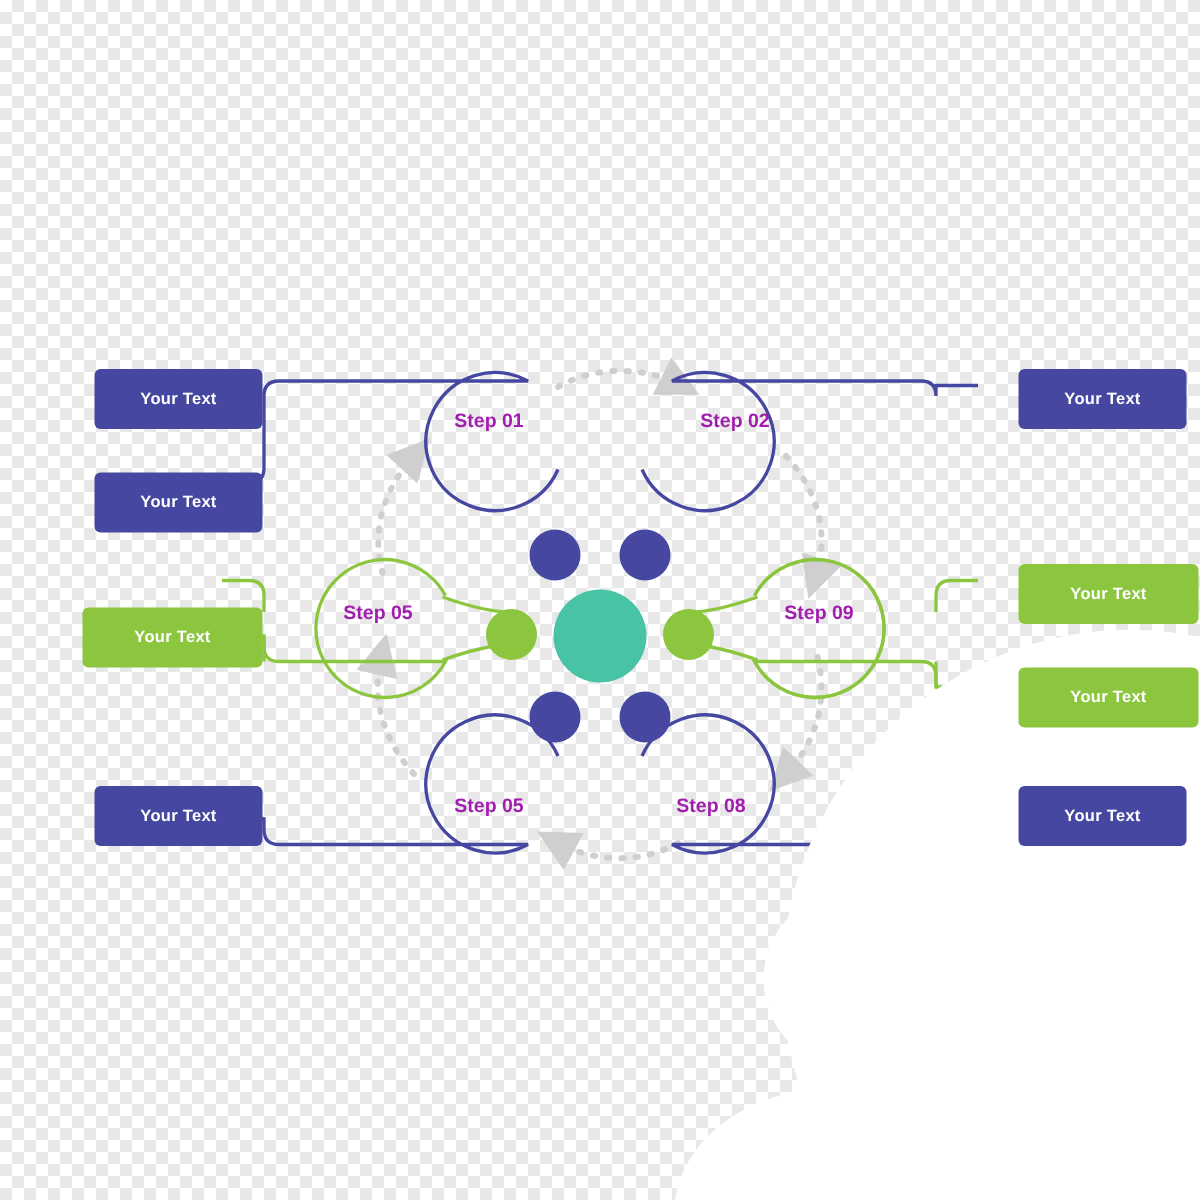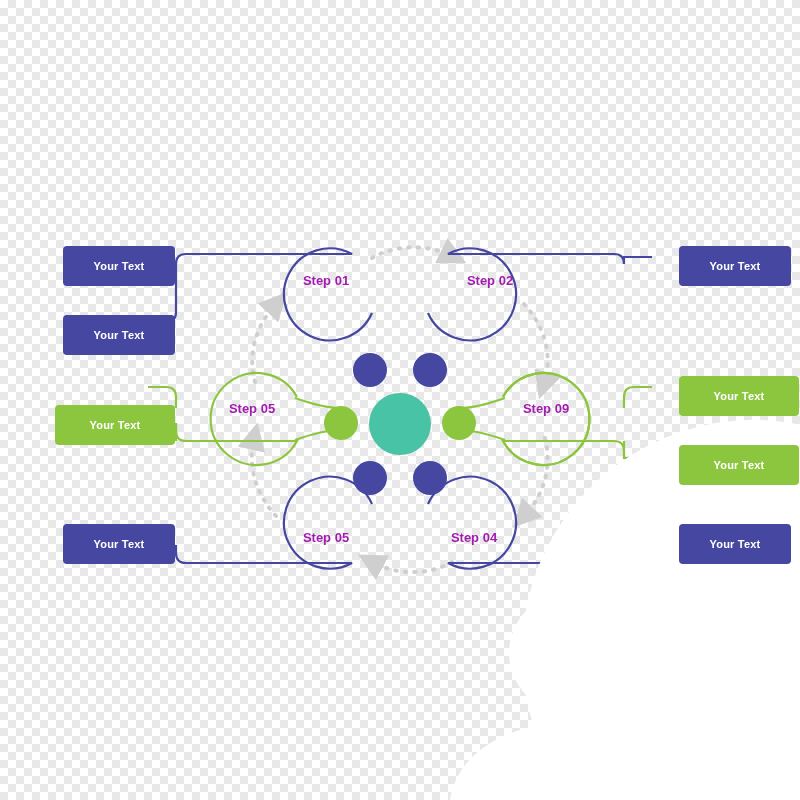--- a/index.html
+++ b/index.html
@@ -95,21 +95,21 @@
       <path d="M176,441 L176,424"></path>
       <path d="M624,441 L624,458"></path>
       <path d="M148,387 L166,387 Q176,387 176,397 L176,408"></path>
       <path d="M652,387 L634,387 Q624,387 624,397 L624,408"></path>
     </g>
   </svg>
 
   <div class="steplbl" style="left:326px;top:280px">Step 01</div>
   <div class="steplbl" style="left:490px;top:280px">Step 02</div>
   <div class="steplbl" style="left:546px;top:408px">Step 09</div>
-  <div class="steplbl" style="left:474px;top:537px">Step 04</div>
+  <div class="steplbl" style="left:474px;top:537px">Step 08</div>
   <div class="steplbl" style="left:326px;top:537px">Step 05</div>
   <div class="steplbl" style="left:252px;top:408px">Step 05</div>
 
   <div class="iconbadge blue" style="left:370px;top:370px">
     <svg width="16" height="16" viewBox="0 0 24 24" fill="#fff">
         <path d="M12 2a7 7 0 0 0-4 12.7V17h8v-2.3A7 7 0 0 0 12 2zm-3 17h6v1.5H9zm1 3h4v1h-4z"></path>
       </svg>
   </div>
   <div class="iconbadge blue" style="left:430px;top:370px">
     <svg width="16" height="16" viewBox="0 0 24 24" fill="#fff">

